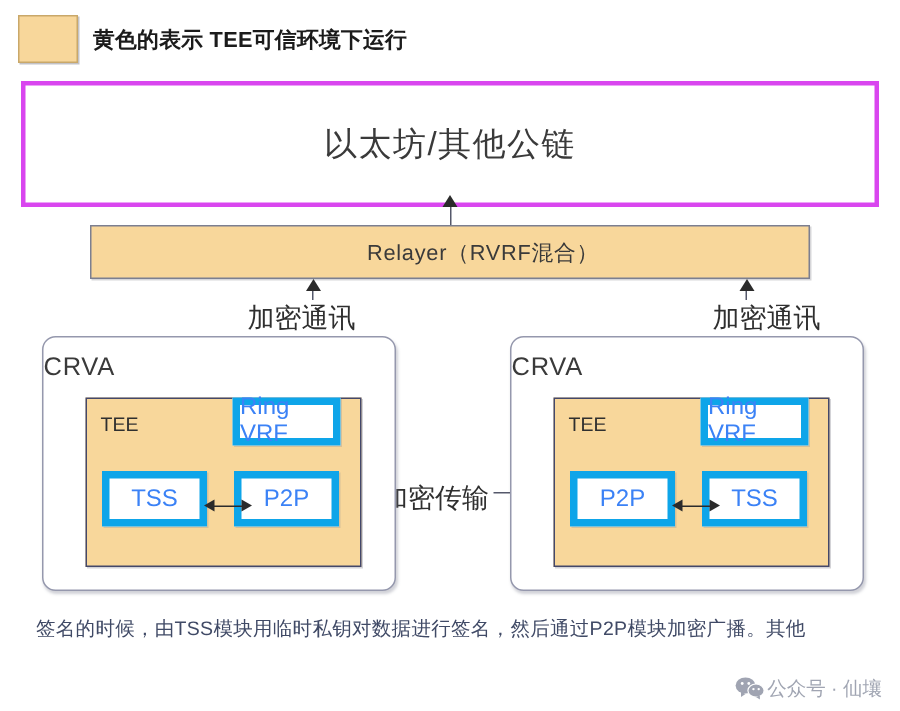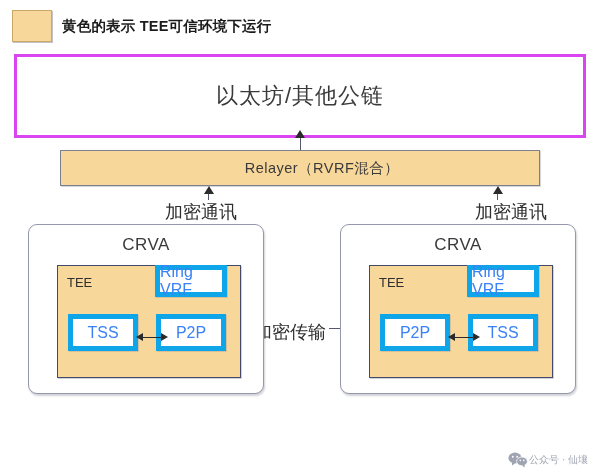--- a/index.html
+++ b/index.html
@@ -140,21 +140,21 @@
     box-shadow: 1px 2px 2px rgba(120,122,140,0.35);
   }
   .crva-left  { left: 28px; }
   .crva-right { left: 340px; }
 
   .crva-title {
     position: absolute;
     top: 10px;
     left: 0;
     right: 0;
-    text-align: center;
+    text-align: left;
     font-size: 17px;
     color: #3a3a3a;
     letter-spacing: 0.5px;
   }
 
   .tee-box {
     position: absolute;
     left: 28px;
     top: 40px;
     width: 184px;
@@ -214,21 +214,21 @@
   .caption-line { white-space: nowrap; }
 
   .watermark {
     position: absolute;
     right: 12px;
     bottom: 6px;
     display: flex;
     align-items: center;
     gap: 1px;
     color: #9ba0ae;
-    font-size: 10px;
+    font-size: 13px;
     opacity: 0.95;
   }
   .wechat-icon { display: block; }
 </style>
 </head>
 <body>
 
 <div id="canvas">
 
   <div class="legend">
@@ -280,20 +280,21 @@
       <div class="inner-box mod-box mod-a">P2P</div>
       <div class="inner-box mod-box mod-b">TSS</div>
 
       <div class="hline" style="left:82px; top:71px; width:26px; background:#2b2b2b;"></div>
       <div class="arrow-left-s" style="left:78px; top:67px;"></div>
       <div class="arrow-right-s" style="left:103px; top:67px;"></div>
     </div>
   </div>
 
   <div class="caption">
+    <div class="caption-line">签名的时候，由TSS模块用临时私钥对数据进行签名，然后通过P2P模块加密广播。其他</div>
   </div>
 
   <div class="watermark">
     <span>
       <svg class="wechat-icon" width="20" height="16" viewBox="0 0 20 16" aria-hidden="true">
         <ellipse cx="7" cy="6" rx="6.6" ry="5.4" fill="#9ba0ae"></ellipse>
         <polygon points="4,10 4,13.6 7,11.6" fill="#9ba0ae"></polygon>
         <circle cx="4.8" cy="4.7" r="0.95" fill="#ffffff"></circle>
         <circle cx="9.2" cy="4.7" r="0.95" fill="#ffffff"></circle>
         <ellipse cx="14" cy="9.4" rx="5.4" ry="4.4" fill="#9ba0ae" stroke="#ffffff" stroke-width="0.8"></ellipse>

